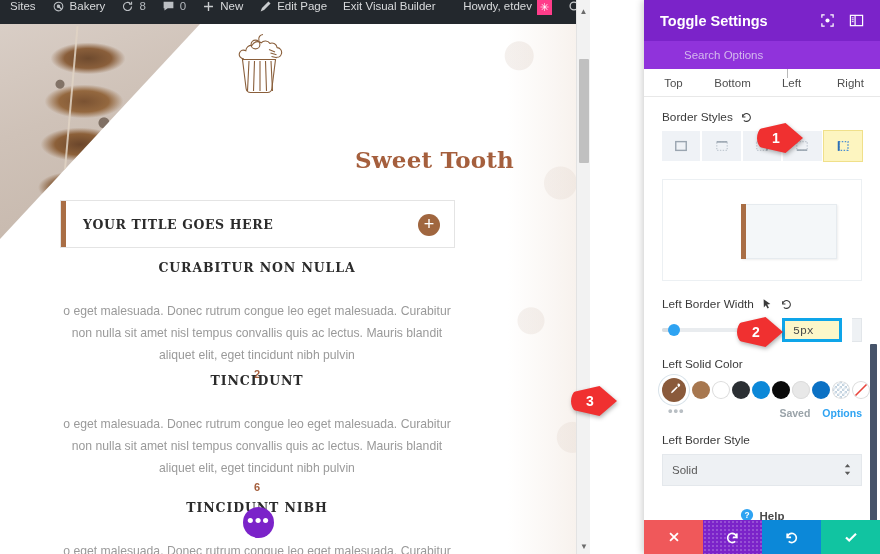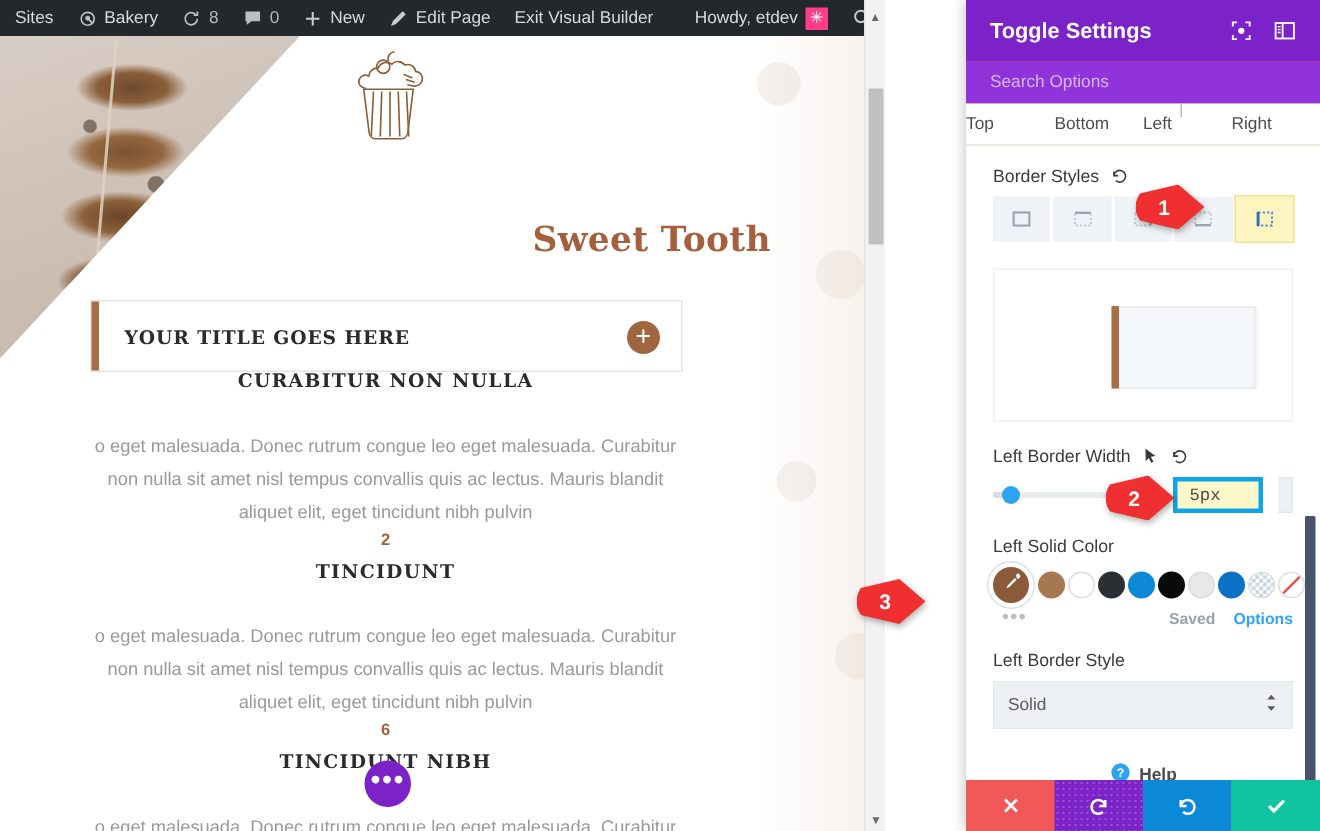--- a/index.html
+++ b/index.html
@@ -12,21 +12,21 @@
   #app { position: relative; width: 880px; height: 554px; overflow: hidden; }
 
   
   #adminbar {
     position: absolute; top: 0; left: 0; width: 590px; height: 24px;
     background: #23282d; color: #b4b9be;
     display: flex; align-items: center;
     font-size: 11.5px; z-index: 30;
   }
   .ab-item {
-    display: flex; align-items: center; gap: 5px;
+    display: flex; align-items: flex-start; gap: 5px;
     padding: 0 8px; height: 24px; color: #d8dadc; white-space: nowrap;
   }
   .ab-item:first-child { padding-left: 10px; }
   .ab-spacer { flex: 1; }
   .ab-ico { display: inline-block; line-height: 0; opacity: .92; }
   .ab-ico svg { display: block; }
   .ab-avatar {
     width: 15px; height: 15px; background: #ff3d8a; display: inline-block;
     color: #fff; font-size: 11px; line-height: 15px; text-align: center;
   }
@@ -150,35 +150,36 @@
   }
   .hdr-icon { margin-left: 14px; line-height: 0; }
   #panel-search {
     height: 28px; background: #9033db; display: flex; align-items: center;
     flex: 0 0 auto;
   }
   #search-input {
     flex: 1; border: 0; background: transparent; outline: none;
     color: #e2cdf4; font-size: 11.5px; padding: 0 16px;
     font-family: "Liberation Sans", sans-serif;
+    margin-left: 24px;
   }
   #search-input::placeholder { color: #d4b8ee; }
   #modified-styles {
     background: #a94de6; color: #fff; font-size: 11px; font-weight: bold;
     height: 28px; display: flex; align-items: center; gap: 10px; padding: 0 12px;
   }
   #ms-close { font-size: 12px; }
 
   #tabs {
     height: 28px; display: flex; align-items: center;
     border-bottom: 1px solid #e8e8e8; flex: 0 0 auto; position: relative;
     background: #fff;
   }
   .tab {
-    flex: 1; font-size: 11.5px; color: #4e4e4e;
+    flex: 1; text-align: center; font-size: 11.5px; color: #4e4e4e;
   }
   #tab-divider {
     position: absolute; left: 143px; top: 0; width: 1px; height: 9px;
     background: #b9b9b9;
   }
 
   #panel-body {
     flex: 1; overflow: hidden; position: relative; padding: 13px 18px 0 18px;
     background: #fff;
   }
@@ -399,21 +400,21 @@
     </div>
 
     <div id="brandtitle">Sweet Tooth</div>
 
     <div id="toggle-module">
       <div id="toggle-left-border"></div>
       <div id="toggle-title">YOUR TITLE GOES HERE</div>
       <div id="toggle-plus">+</div>
     </div>
 
-    <div class="section" style="top:222px">
+    <div class="section" style="top:236px">
       <div class="sec-head">CURABITUR NON NULLA</div>
       <div class="sec-body">o eget malesuada. Donec rutrum congue leo eget malesuada. Curabitur non nulla sit amet nisl tempus convallis quis ac lectus. Mauris blandit aliquet elit, eget tincidunt nibh pulvin</div>
       <div class="sec-num">2</div>
     </div>
 
     <div class="section" style="top:349px">
       <div class="sec-head">TINCIDUNT</div>
       <div class="sec-body">o eget malesuada. Donec rutrum congue leo eget malesuada. Curabitur non nulla sit amet nisl tempus convallis quis ac lectus. Mauris blandit aliquet elit, eget tincidunt nibh pulvin</div>
       <div class="sec-num">6</div>
     </div>

